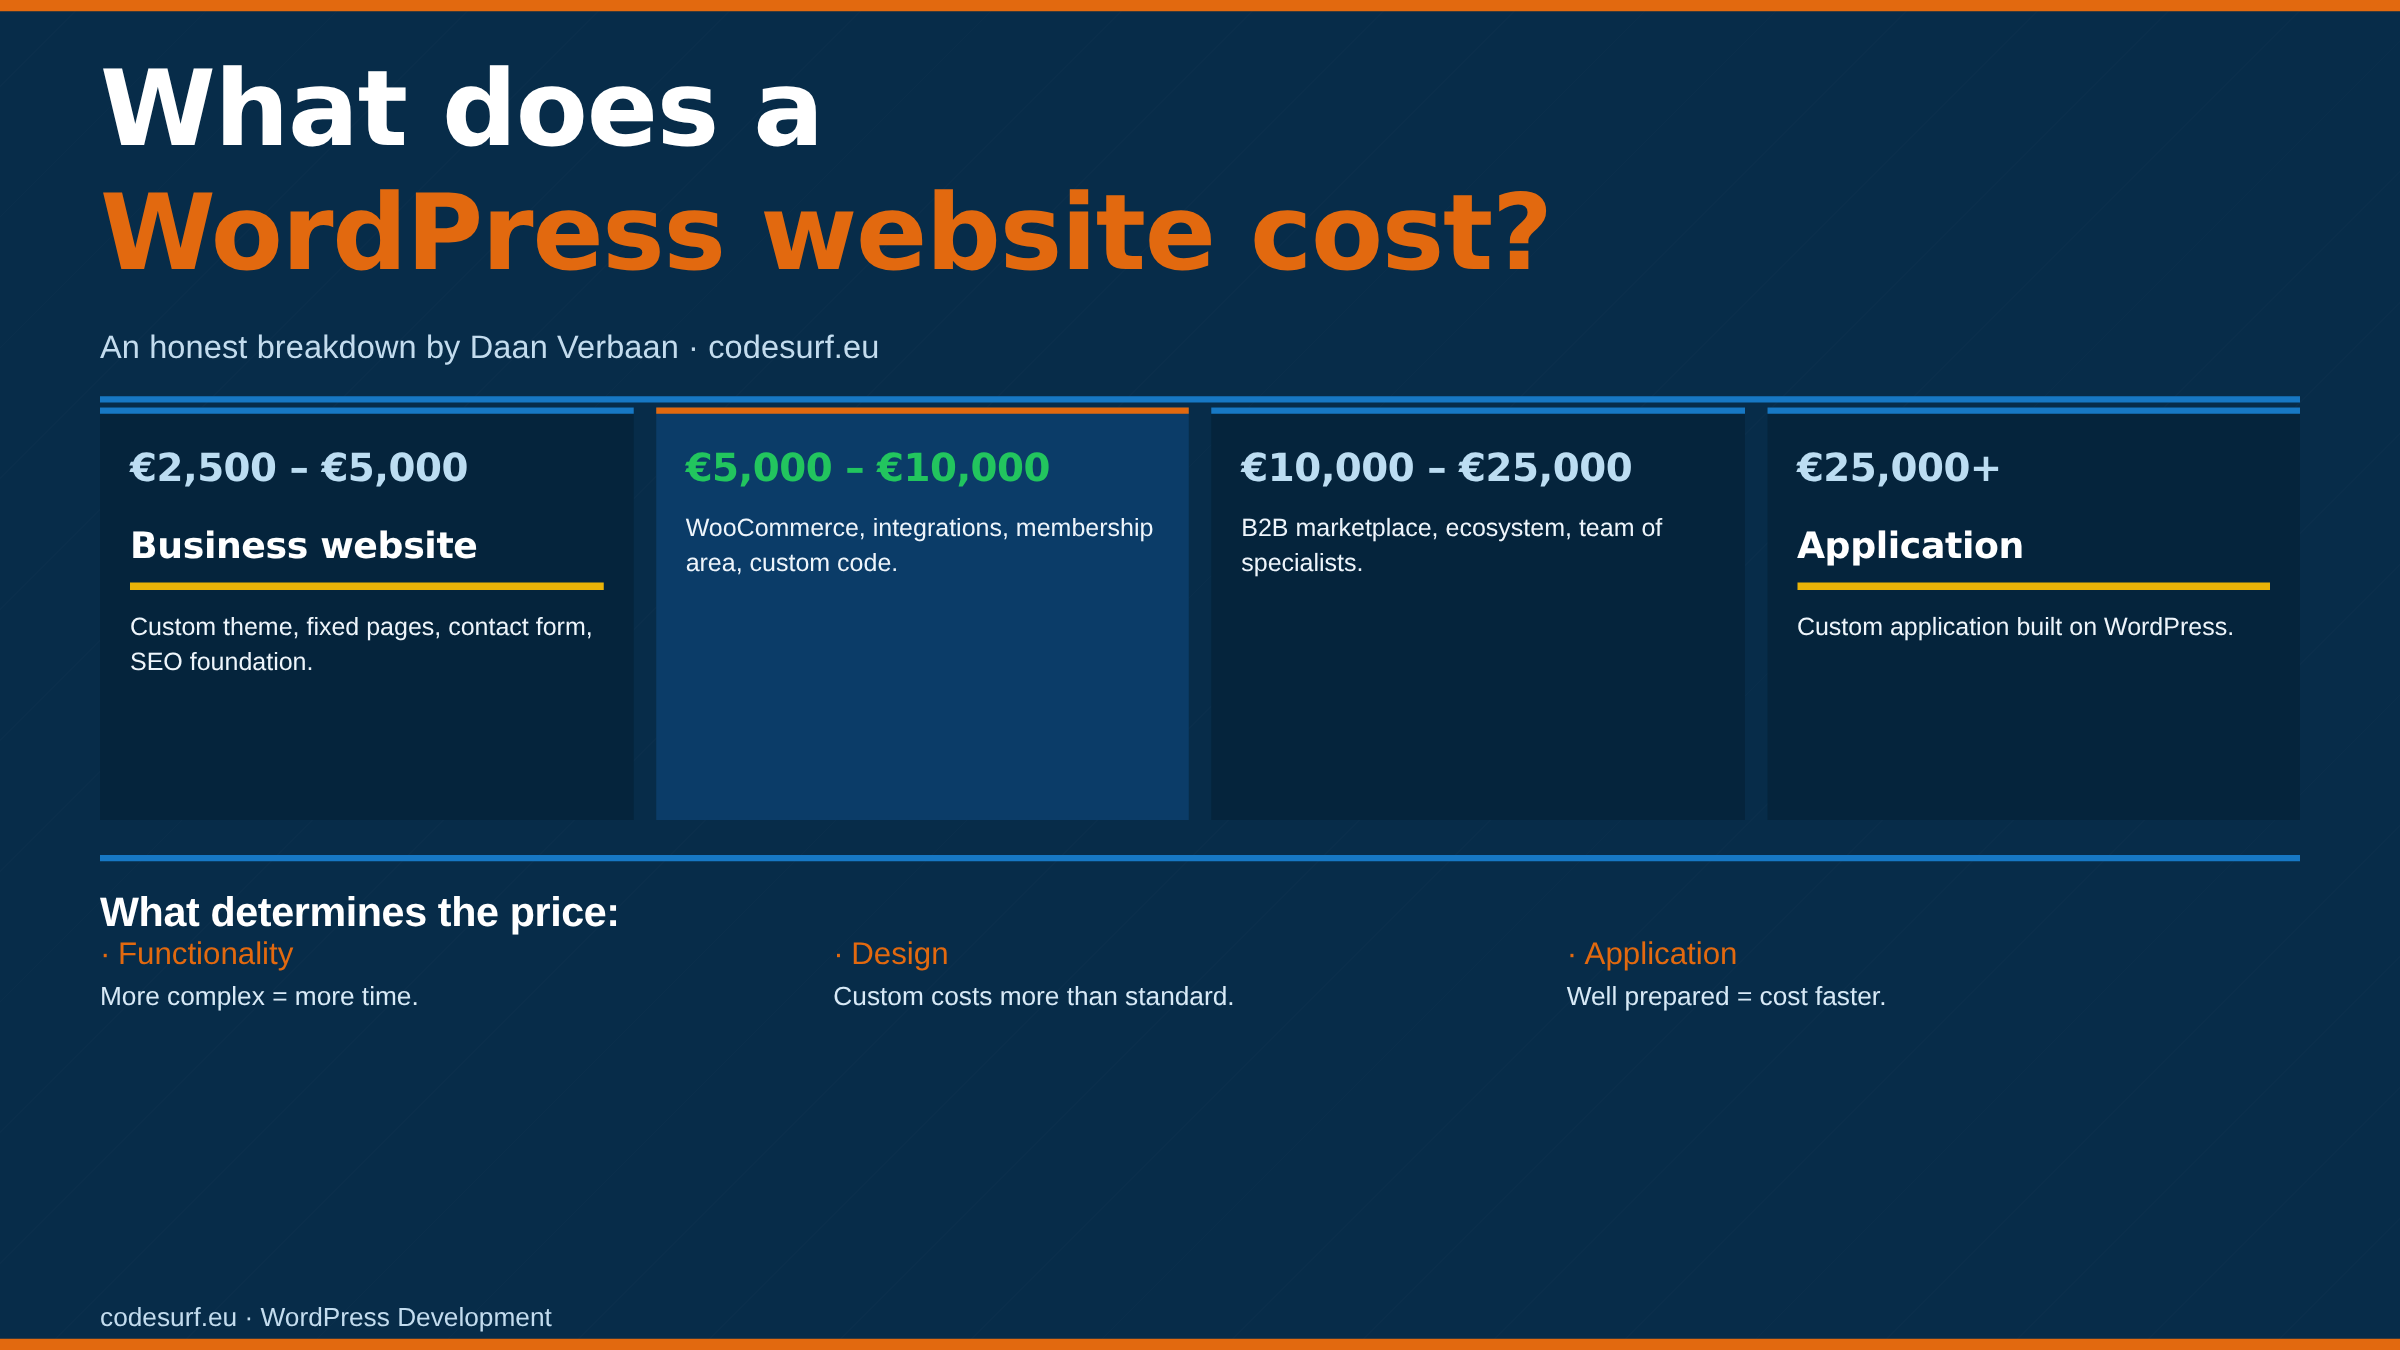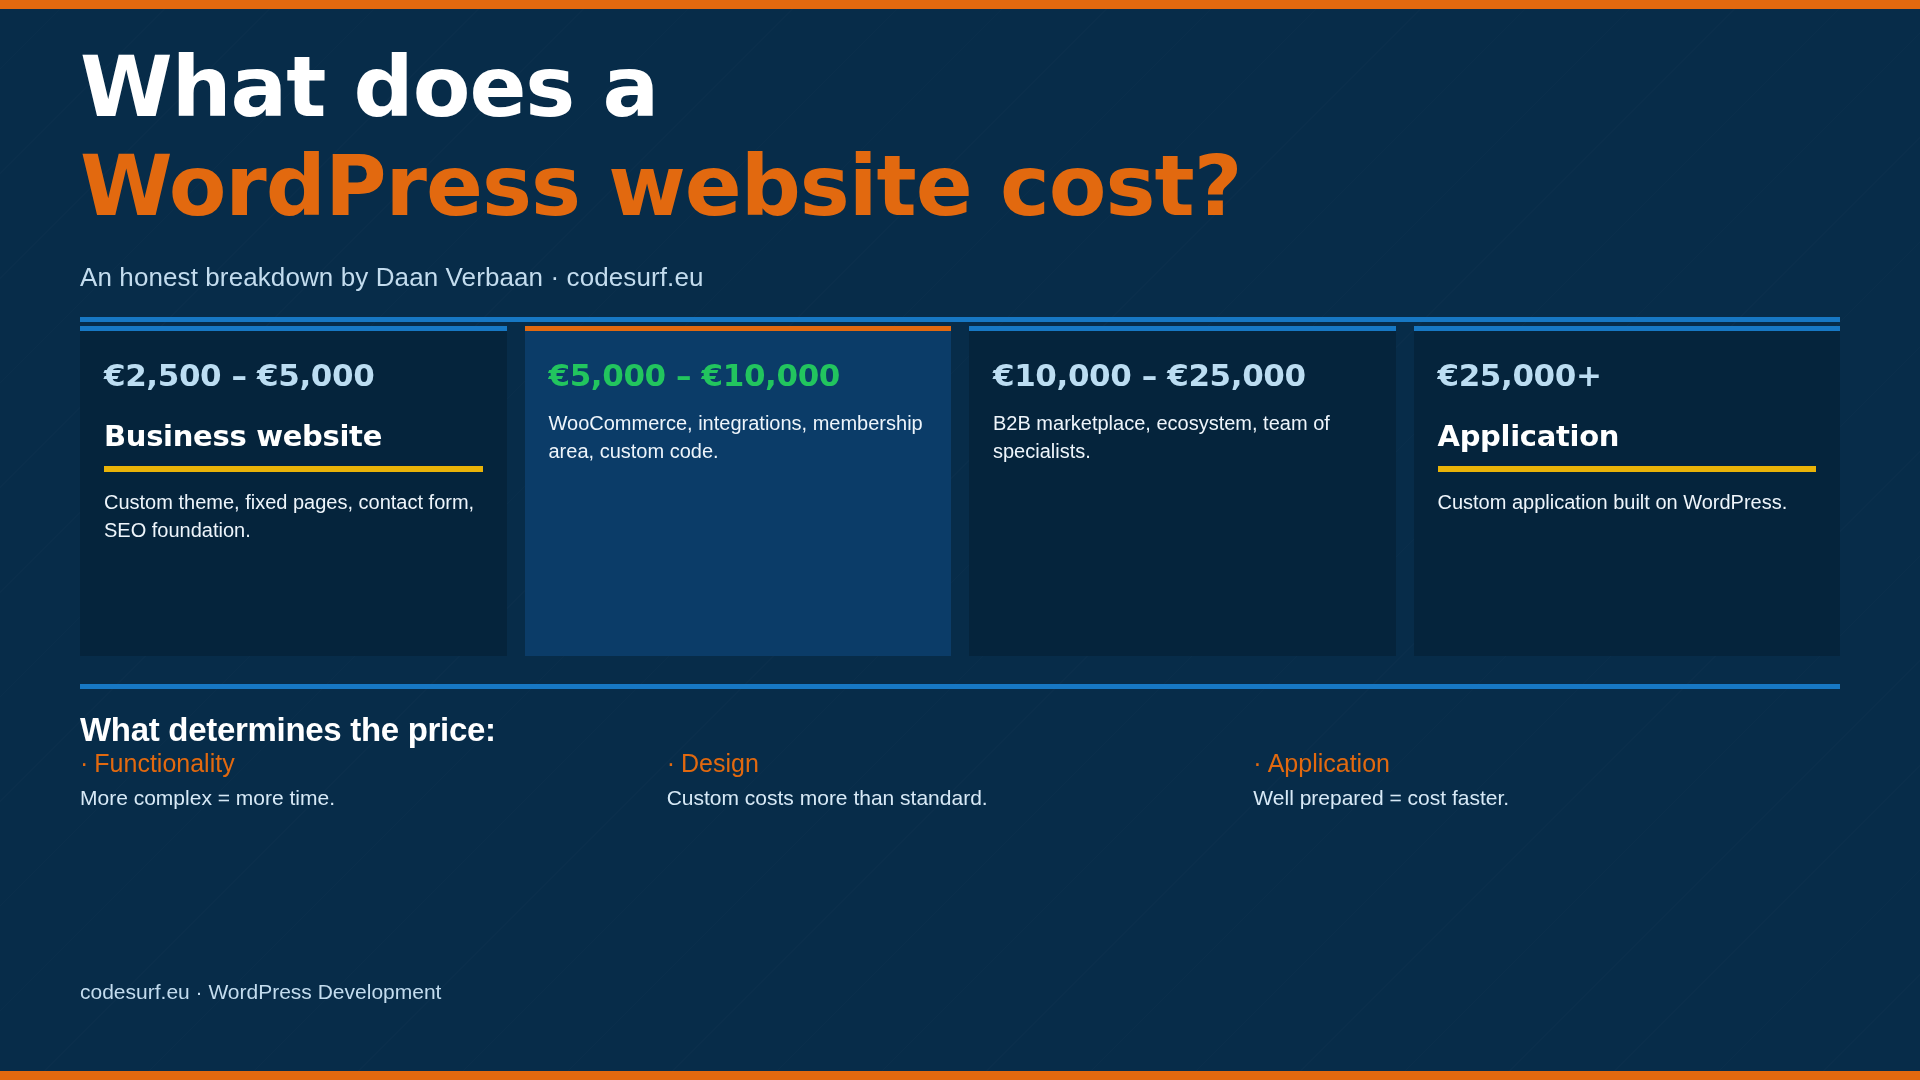--- a/index.html
+++ b/index.html
@@ -135,21 +135,21 @@
   .factor-desc {
     margin-top:8px;
     font-family:"Liberation Sans", sans-serif;
     font-size:21px;
     color:#d7e9f6;
   }
 
   .footer {
     position:absolute;
     left:80px;
-    top:980px;
+    top:1043px;
     font-family:"Liberation Sans", sans-serif;
     font-size:21px;
     color:#c3dcee;
   }
 </style>
 </head>
 <body>
 
 <div id="slide">
 

